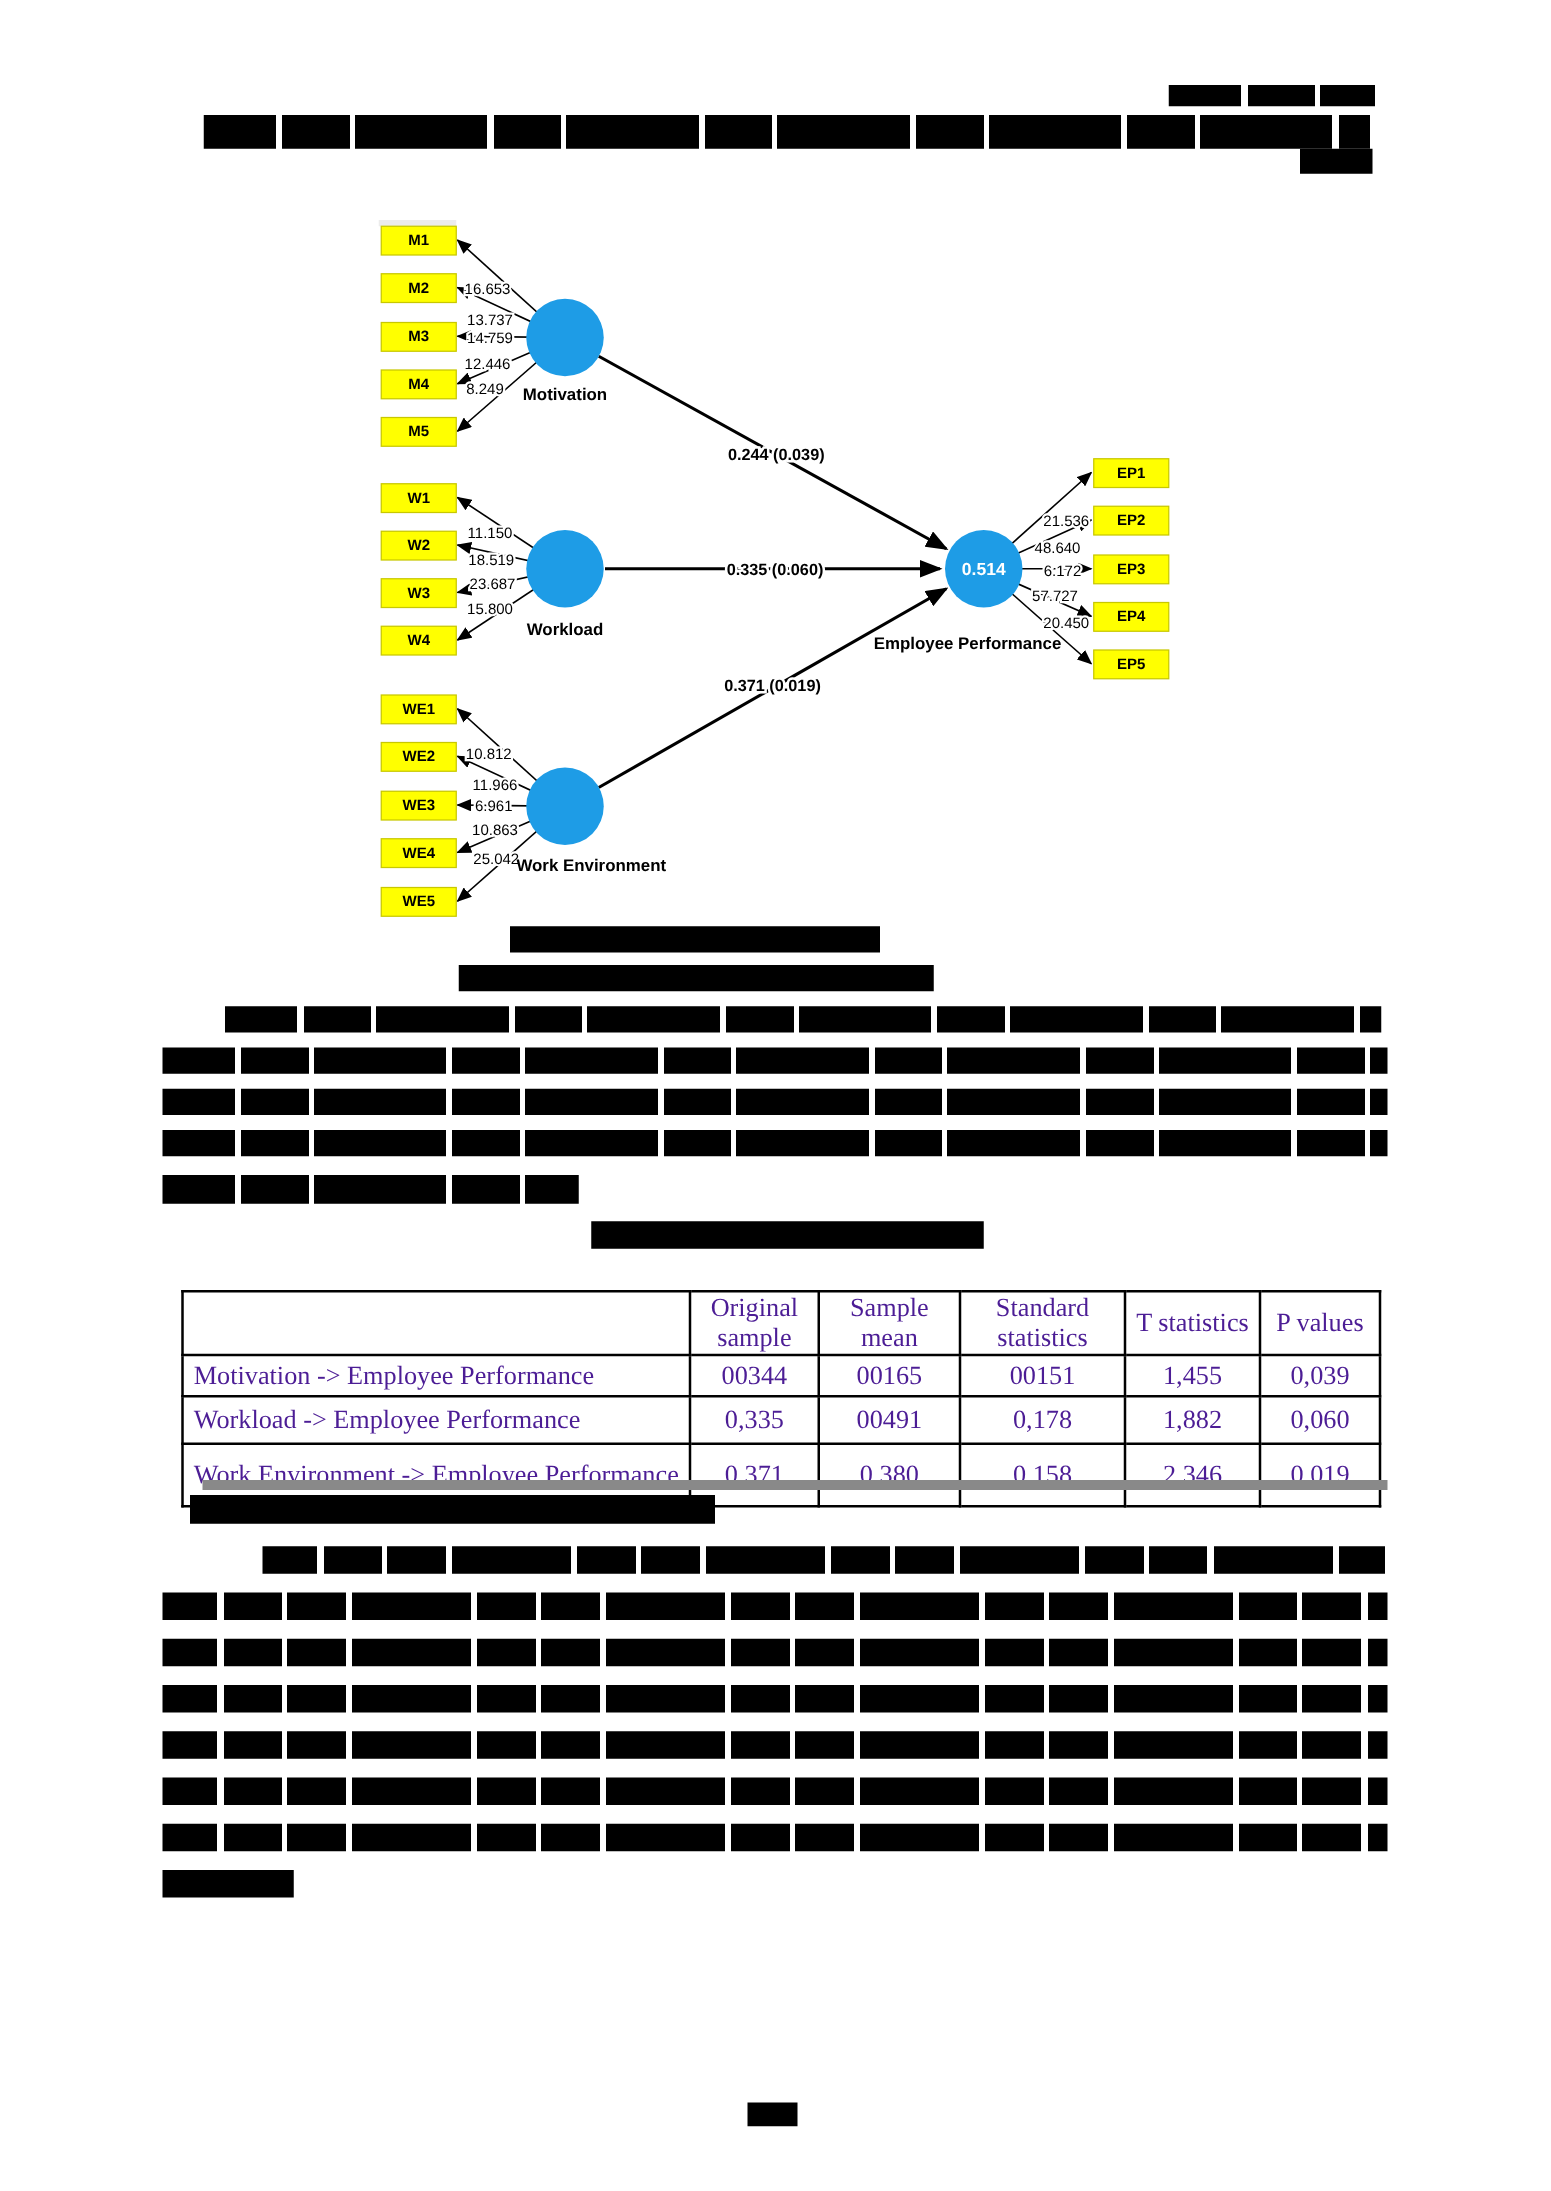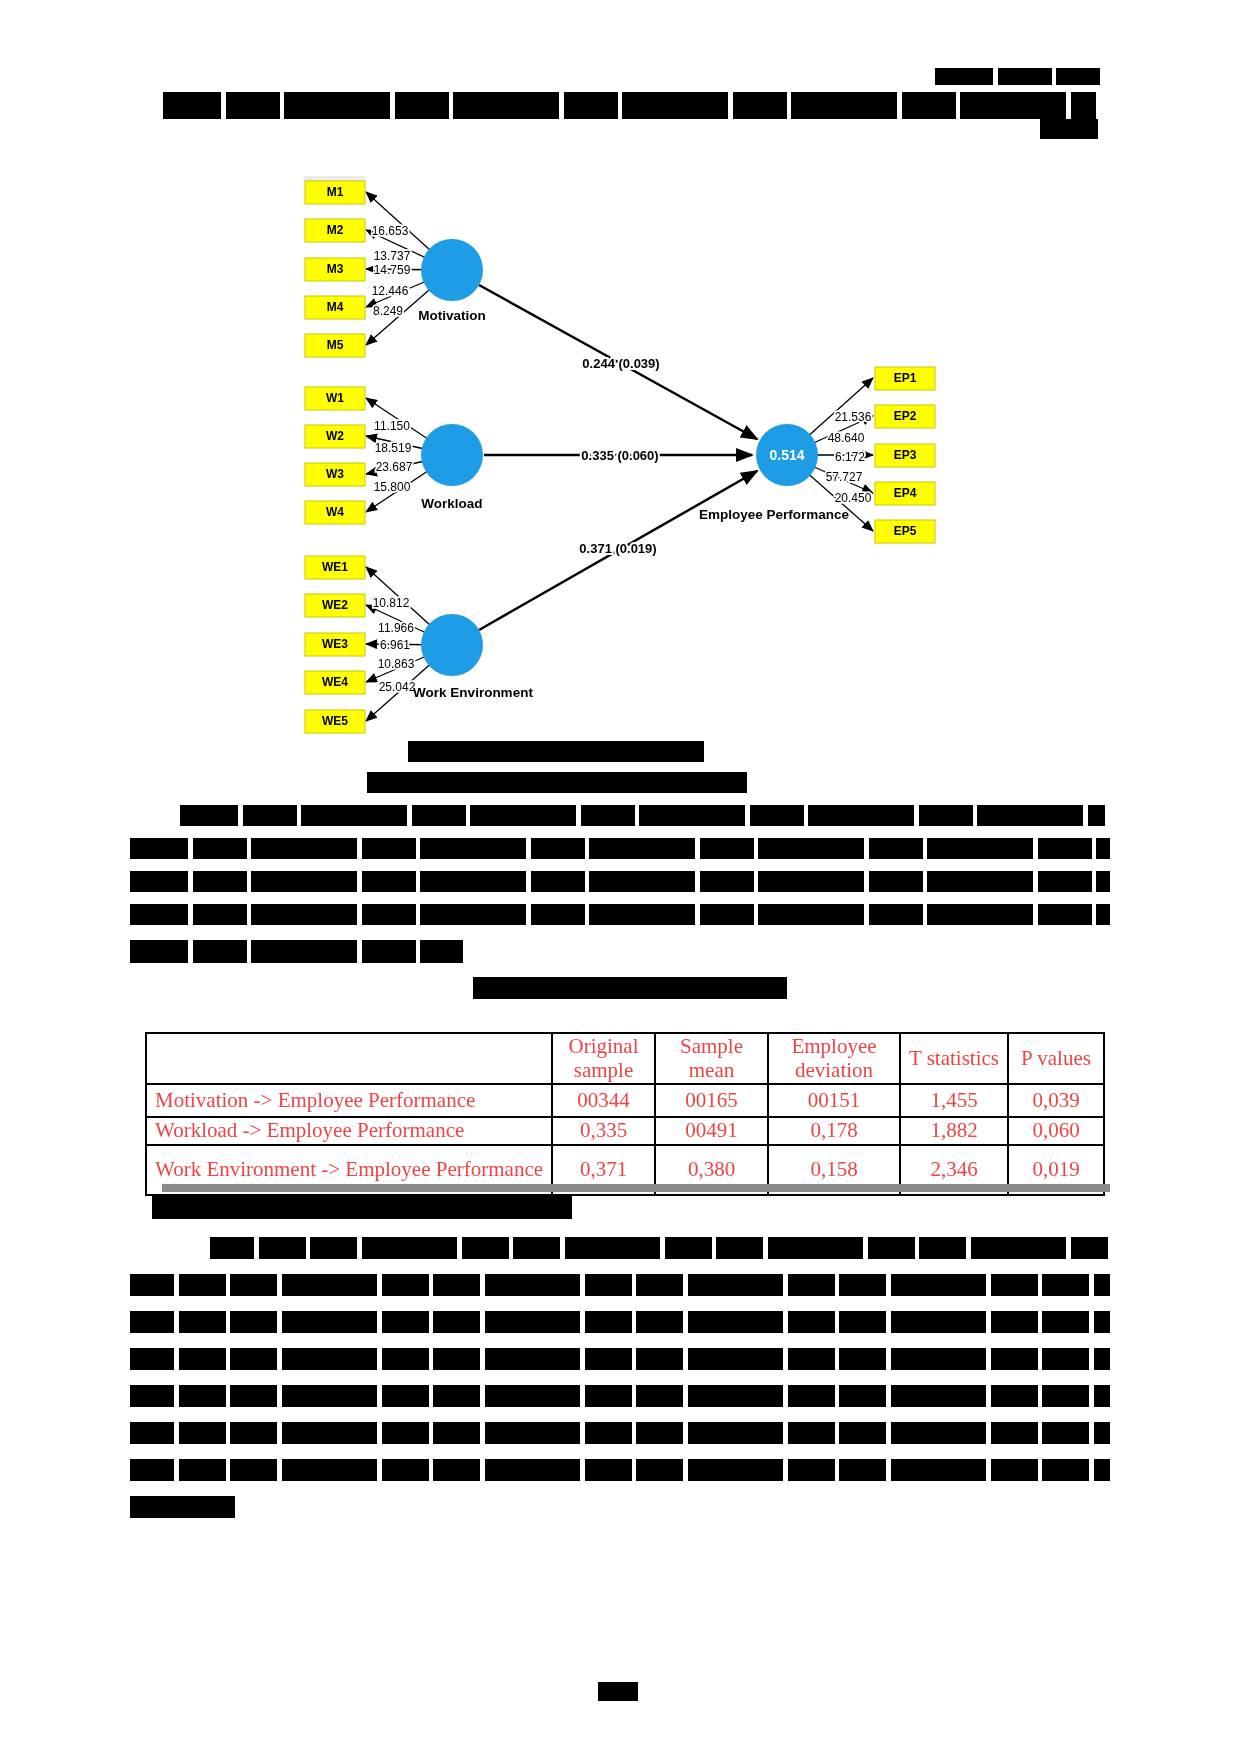--- a/index.html
+++ b/index.html
@@ -17,21 +17,21 @@
   .bid{font-size:12px;font-weight:700;}
   .tl{font-size:12px;paint-order:stroke;stroke:#ffffff;stroke-width:3.5px;}
   .cl{font-size:13.5px;font-weight:700;}
   .pl{font-size:13px;font-weight:700;paint-order:stroke;stroke:#ffffff;stroke-width:4px;}
   .rsq{font-size:14px;font-weight:700;fill:#ffffff !important;}
   .ia{stroke:#000;stroke-width:1.3;}
   .sa{stroke:#000;stroke-width:2.5;}
   .ind{stroke:#c8c800;stroke-width:1;}
   
   .doc-table{position:absolute;left:145px;top:1032px;width:958px;border-collapse:collapse;table-layout:fixed;
-             background:#fff;font-family:"Liberation Serif",serif;font-size:21px;color:#ef4444;}
+             background:#fff;font-family:"Liberation Serif",serif;font-size:21px;color:#4c1d95;}
   .doc-table th,.doc-table td{border:2px solid #000;text-align:center;vertical-align:middle;
              padding:1px 4px;font-weight:normal;line-height:1.12;overflow:hidden;}
   .doc-table .lbl{text-align:left;padding-left:8px;}
   .tbl-shadow{position:absolute;left:162px;top:1184px;width:948px;height:8px;background:#898989;}
 </style>
 </head>
 <body>
 
 <div class="page">
 
@@ -173,35 +173,35 @@
         <col style="width:113px">
       <col style="width:132px">
         <col style="width:108px">
         <col style="width:96px">
     </colgroup>
     <thead>
       <tr style="height:45px">
         <th class="lbl"></th>
         <th>Original sample</th>
         <th>Sample mean</th>
-        <th>Employee deviation</th>
+        <th>Standard statistics</th>
         <th>T statistics</th>
         <th>P values</th>
       </tr>
     </thead>
     <tbody>
       <tr style="height:33px">
         <td class="lbl">Motivation -&gt; Employee Performance</td>
         <td>00344</td>
         <td>00165</td>
         <td>00151</td>
         <td>1,455</td>
         <td>0,039</td>
       </tr>
-      <tr style="height:27px">
+      <tr style="height:38px">
         <td class="lbl">Workload -&gt; Employee Performance</td>
         <td>0,335</td>
         <td>00491</td>
         <td>0,178</td>
         <td>1,882</td>
         <td>0,060</td>
       </tr>
       <tr style="height:50px">
         <td class="lbl">Work Environment -&gt; Employee Performance</td>
         <td>0,371</td>

